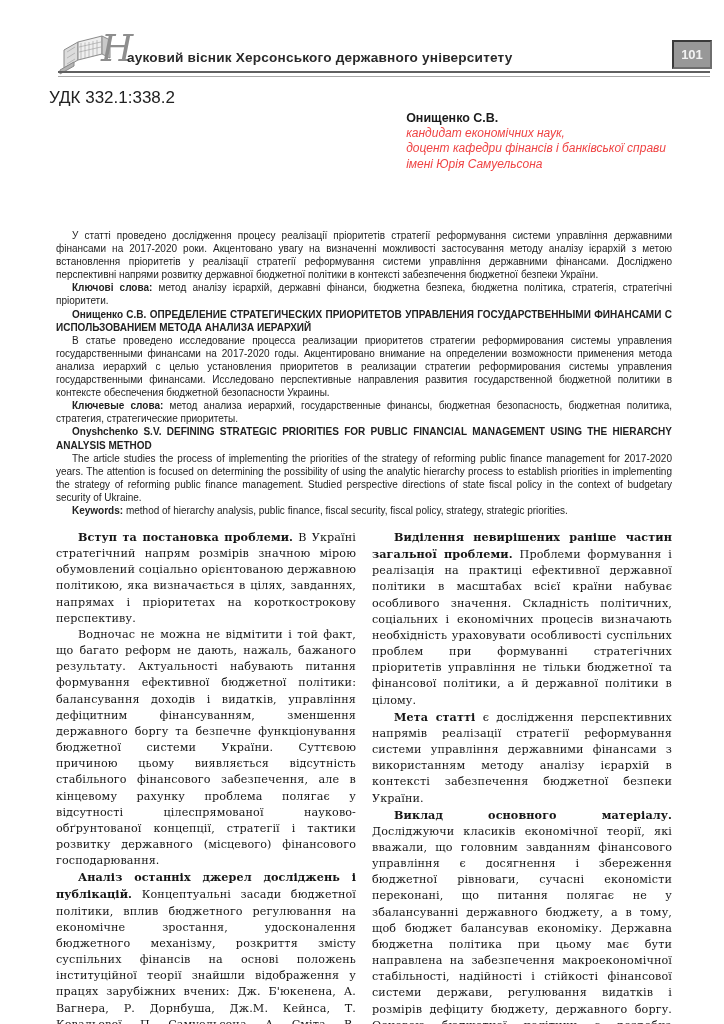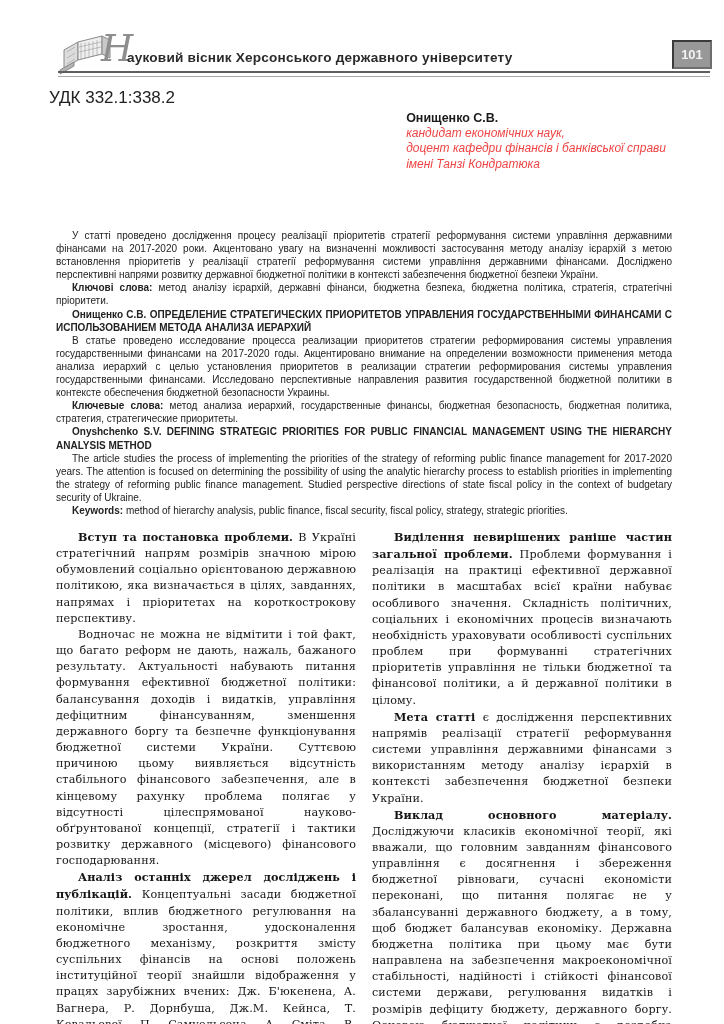--- a/index.html
+++ b/index.html
@@ -93,21 +93,21 @@
   <span class="mast-text">ауковий вісник Херсонського державного університету</span>
   <div class="header-rule"></div>
   <div class="pagenum">101</div>
 
   <div class="udc">УДК 332.1:338.2</div>
 
   <div class="author-block">
     <div class="author-name">Онищенко С.В.</div>
     <div class="author-line">кандидат економічних наук,</div>
     <div class="author-line">доцент кафедри фінансів і банківської справи</div>
-    <div class="author-line">імені Танзі Кондратюка</div>
+    <div class="author-line">імені Юрія Самуельсона</div>
   </div>
 
 
   <div class="abstracts">
 
     <div class="ab-block">
       <p class="ab-p">У статті проведено дослідження процесу реалізації пріоритетів стратегії реформування системи управління державними фінансами на 2017-2020 роки. Акцентовано увагу на визначенні можливості застосування методу аналізу ієрархій з метою встановлення пріоритетів у реалізації стратегії реформування системи управління державними фінансами. Досліджено перспективні напрями розвитку державної бюджетної політики в контексті забезпечення бюджетної безпеки України.</p>
       <p class="ab-p"><b>Ключові слова:</b><span> метод аналізу ієрархій, державні фінанси, бюджетна безпека, бюджетна політика, стратегія, стратегічні пріоритети.</span></p>
     </div>
 

